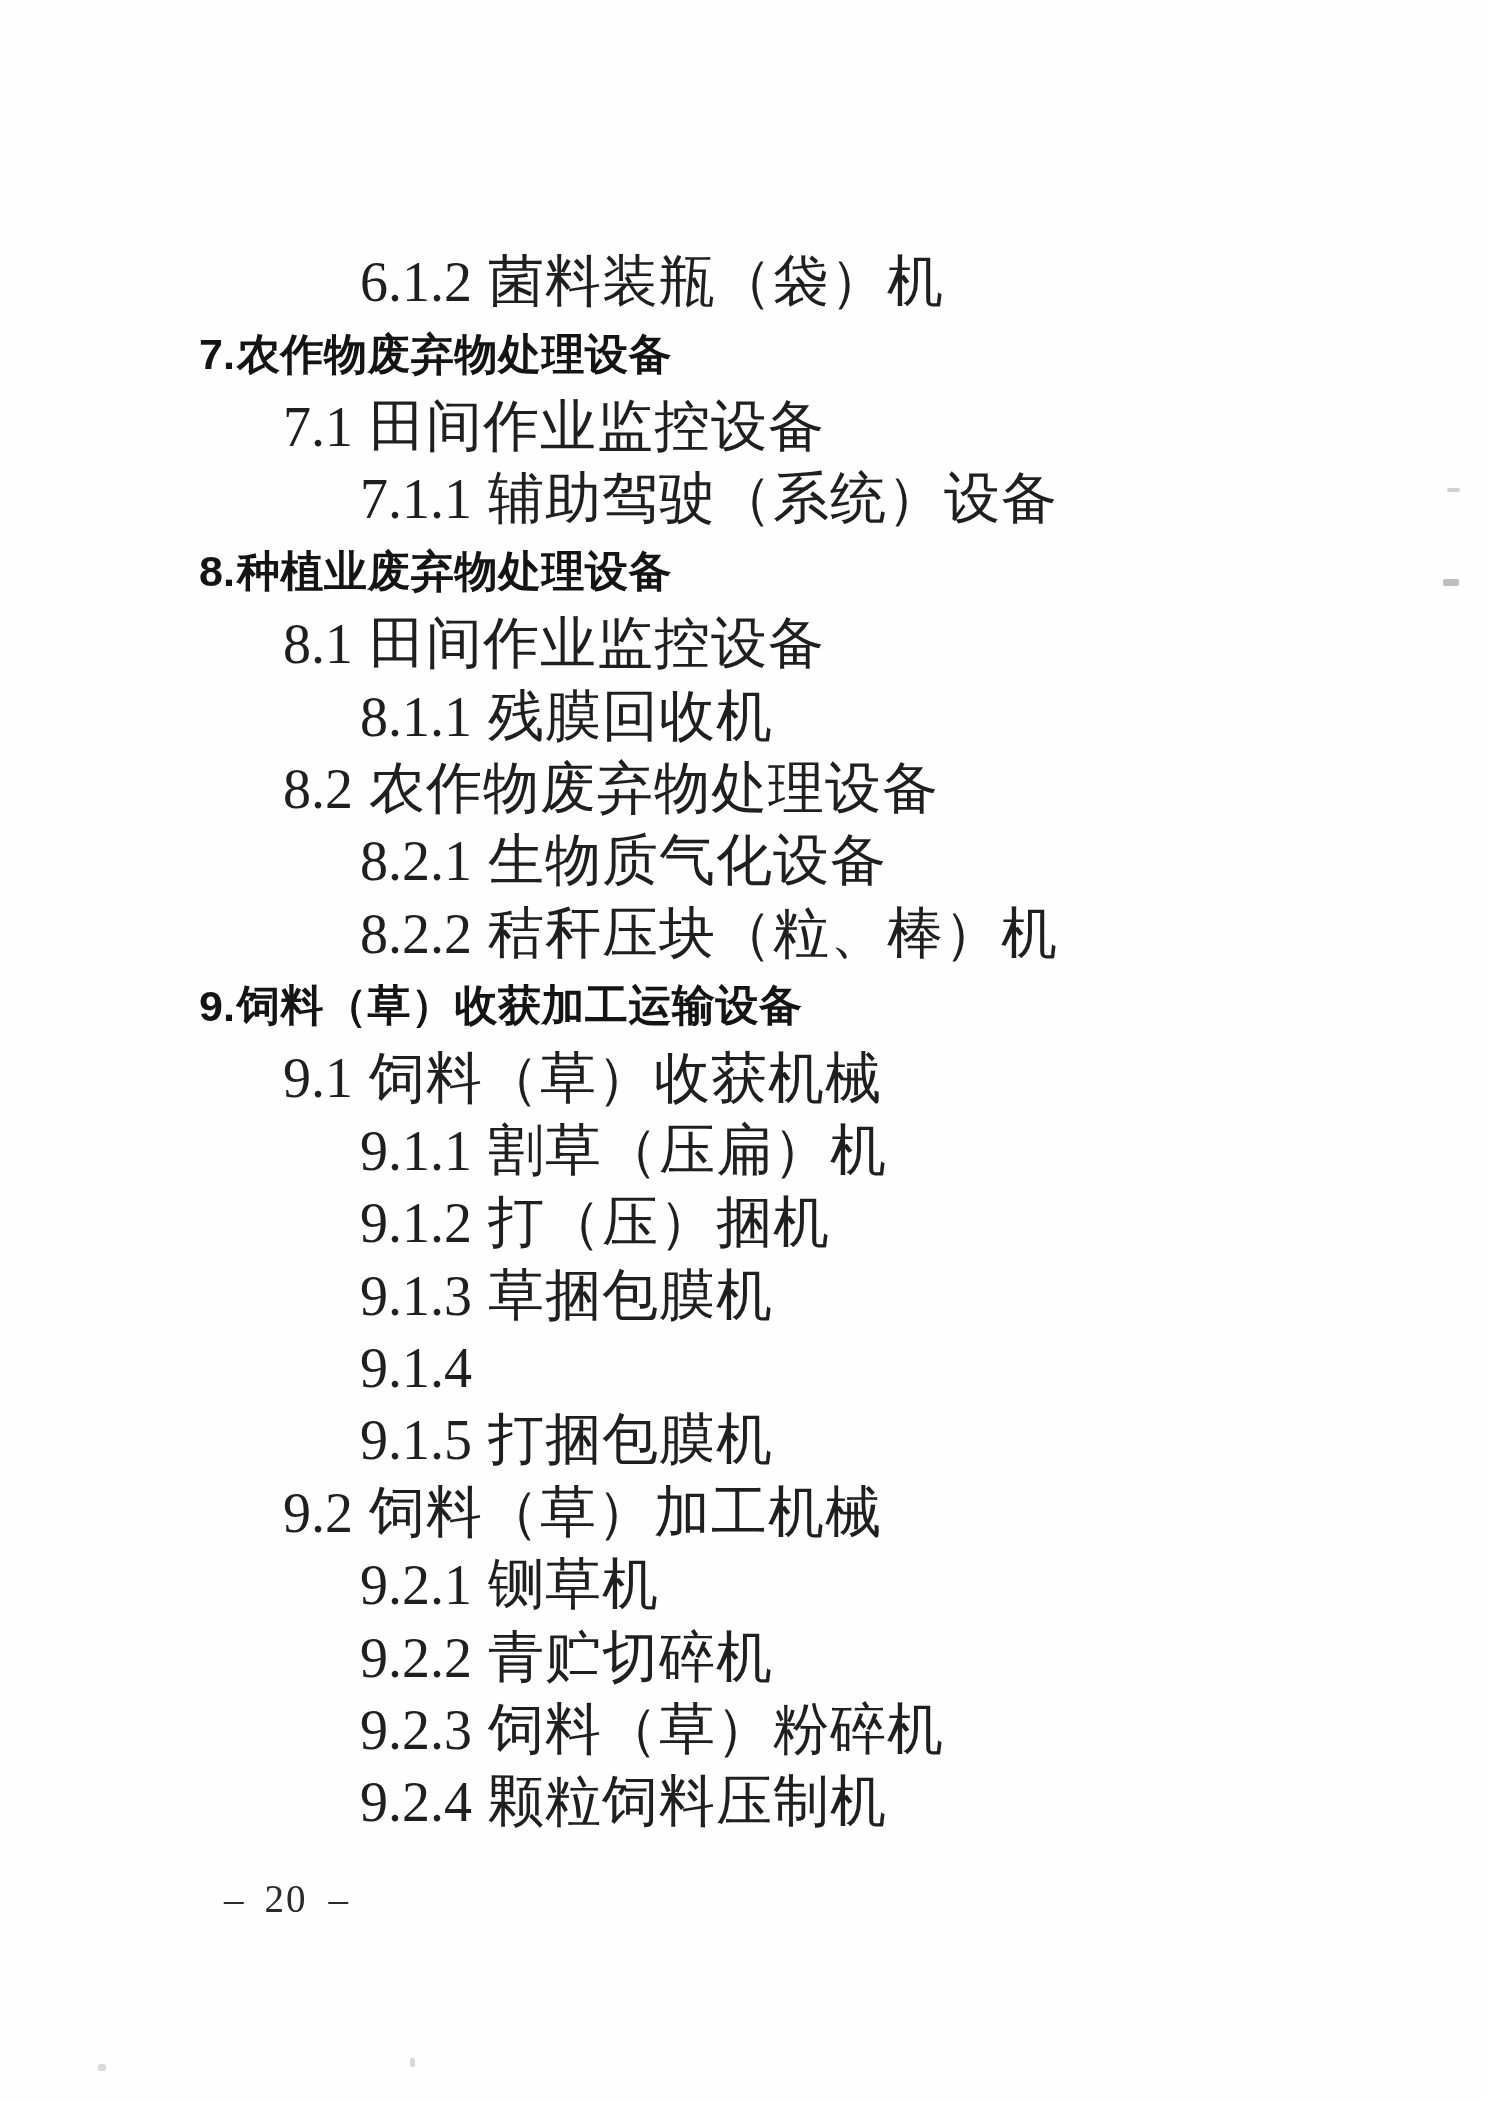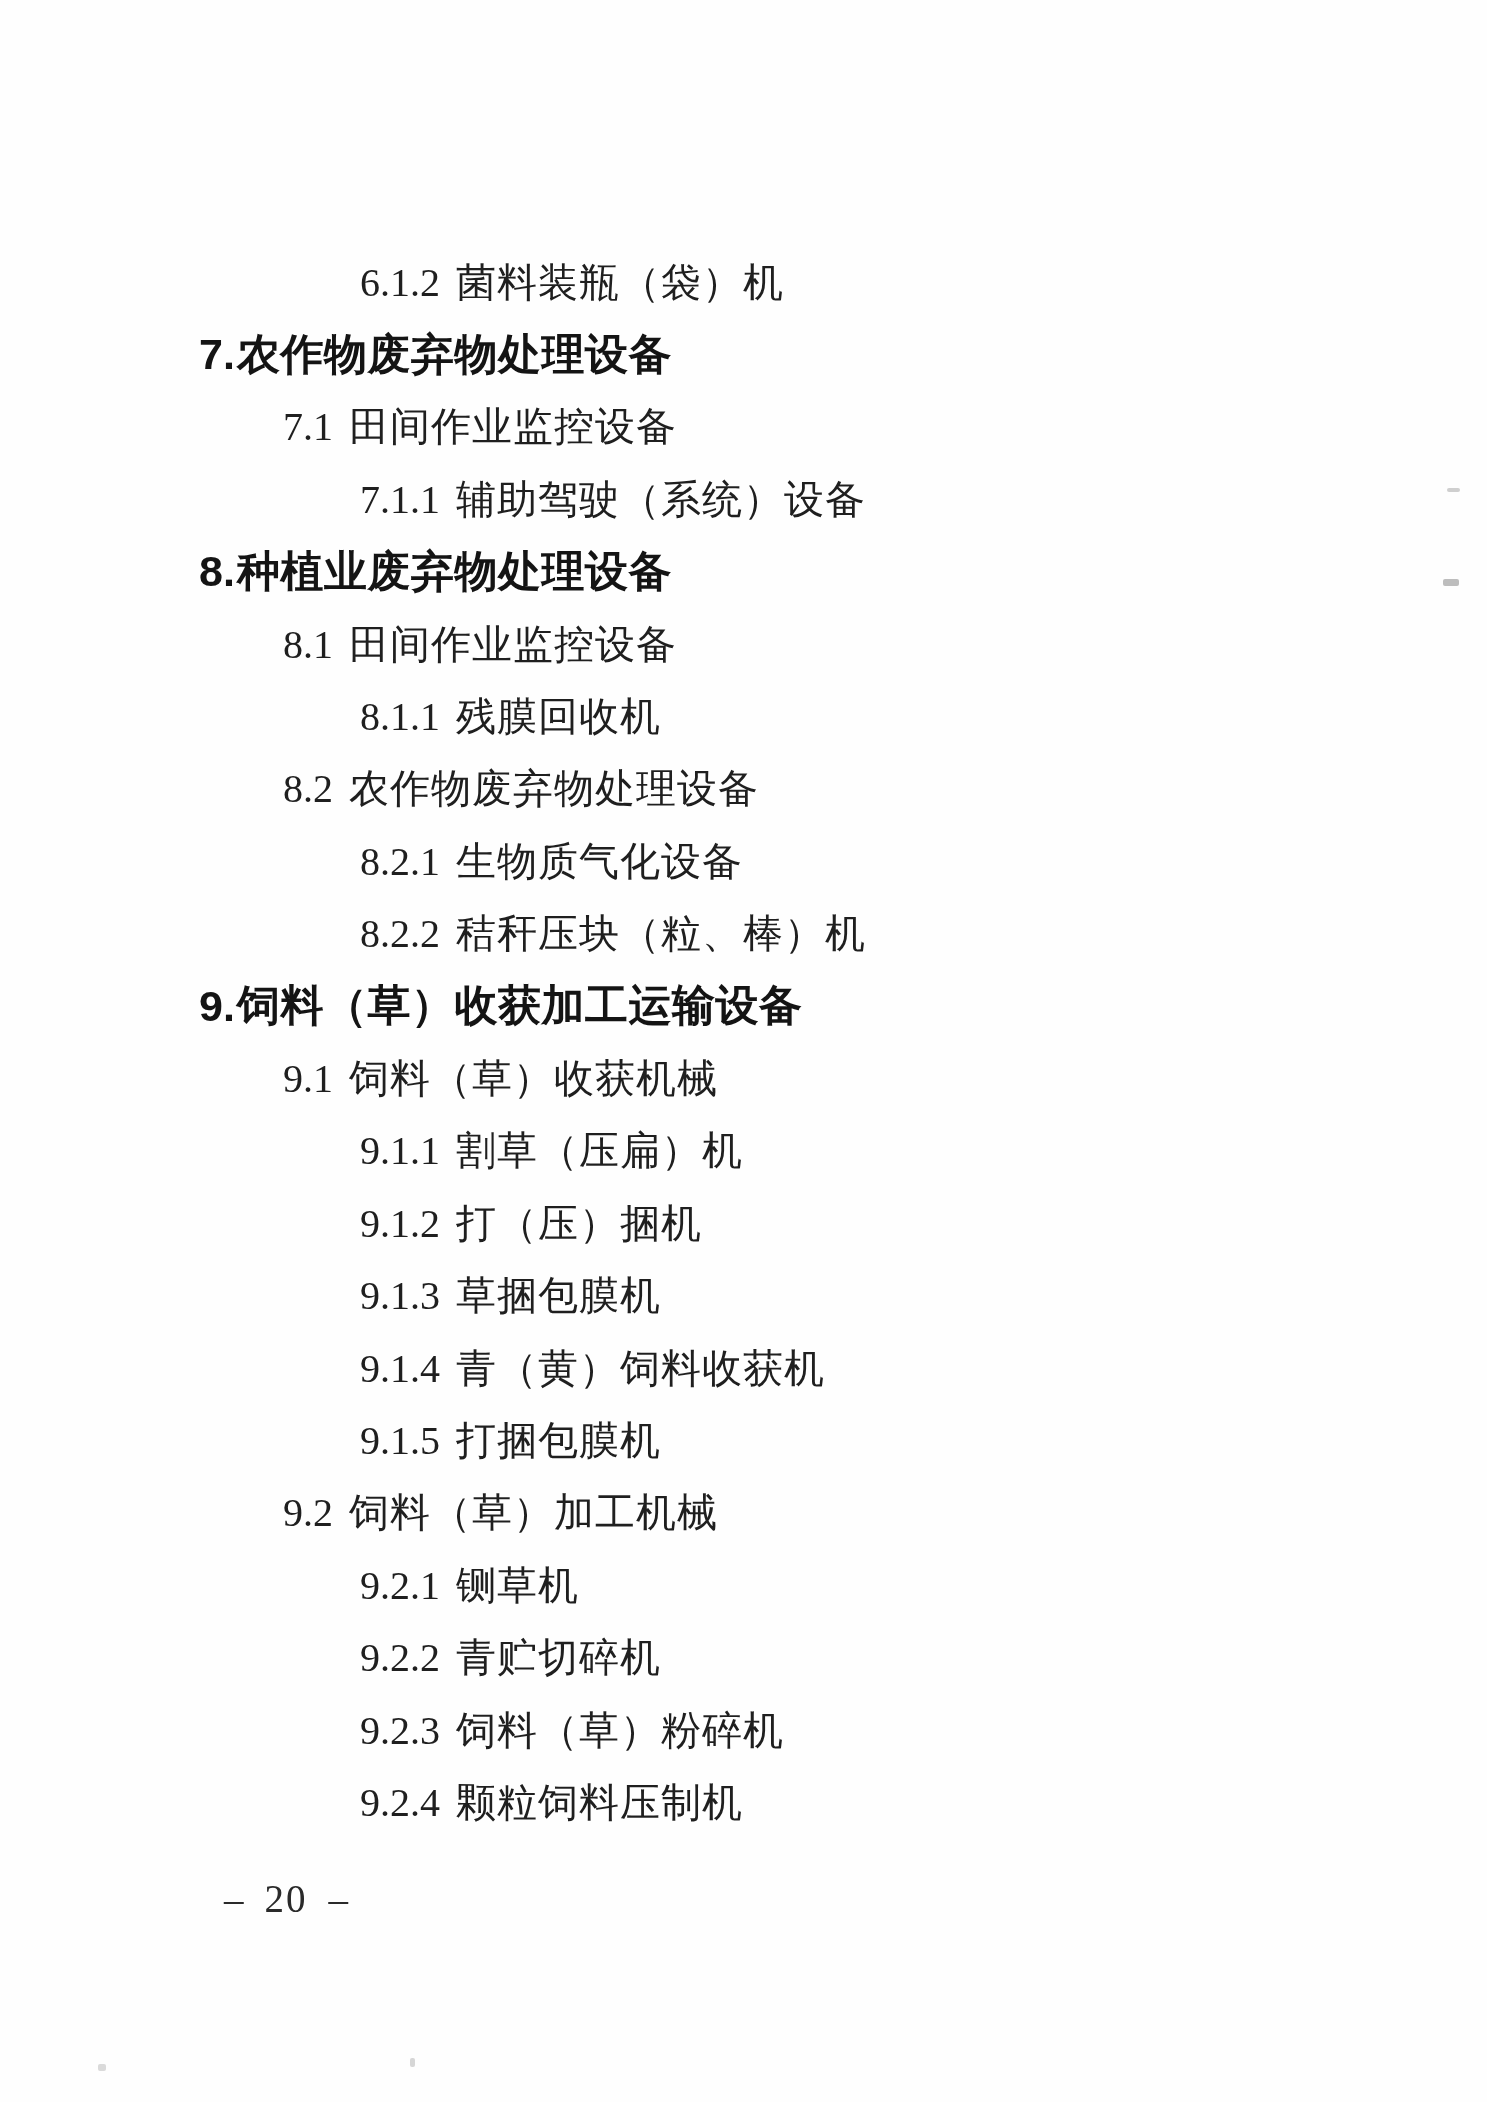--- a/index.html
+++ b/index.html
@@ -19,21 +19,21 @@
   .content {
     position: absolute;
     top: 246px;
     left: 0;
     width: 100%;
   }
   .doc-line {
     height: 72.4px;
     display: flex;
     align-items: center;
-    font-size: 40px;
+    font-size: 56px;
     letter-spacing: 1px;
     white-space: pre;
   }
   .doc-line.level-1 {
     padding-left: 199px;
     font-family: "Liberation Sans", "DejaVu Sans", sans-serif;
     font-weight: bold;
     font-size: 43px;
     letter-spacing: 0.5px;
     color: #141414;
@@ -75,21 +75,21 @@
       <div class="doc-line level-2"><span class="code">8.1</span><span class="label">田间作业监控设备</span></div>
       <div class="doc-line level-3"><span class="code">8.1.1</span><span class="label">残膜回收机</span></div>
       <div class="doc-line level-2"><span class="code">8.2</span><span class="label">农作物废弃物处理设备</span></div>
       <div class="doc-line level-3"><span class="code">8.2.1</span><span class="label">生物质气化设备</span></div>
       <div class="doc-line level-3"><span class="code">8.2.2</span><span class="label">秸秆压块（粒、棒）机</span></div>
       <div class="doc-line level-1"><span class="code">9.</span><span class="label">饲料（草）收获加工运输设备</span></div>
       <div class="doc-line level-2"><span class="code">9.1</span><span class="label">饲料（草）收获机械</span></div>
       <div class="doc-line level-3"><span class="code">9.1.1</span><span class="label">割草（压扁）机</span></div>
       <div class="doc-line level-3"><span class="code">9.1.2</span><span class="label">打（压）捆机</span></div>
       <div class="doc-line level-3"><span class="code">9.1.3</span><span class="label">草捆包膜机</span></div>
-      <div class="doc-line level-3"><span class="code">9.1.4</span><span class="label">青（黄）饲料收获机</span></div>
+      <div class="doc-line level-3"><span class="code">9.1.4</span></div>
       <div class="doc-line level-3"><span class="code">9.1.5</span><span class="label">打捆包膜机</span></div>
       <div class="doc-line level-2"><span class="code">9.2</span><span class="label">饲料（草）加工机械</span></div>
       <div class="doc-line level-3"><span class="code">9.2.1</span><span class="label">铡草机</span></div>
       <div class="doc-line level-3"><span class="code">9.2.2</span><span class="label">青贮切碎机</span></div>
       <div class="doc-line level-3"><span class="code">9.2.3</span><span class="label">饲料（草）粉碎机</span></div>
       <div class="doc-line level-3"><span class="code">9.2.4</span><span class="label">颗粒饲料压制机</span></div>
     </div>
 
   <div class="page-number">
     <span class="dash">–</span>

